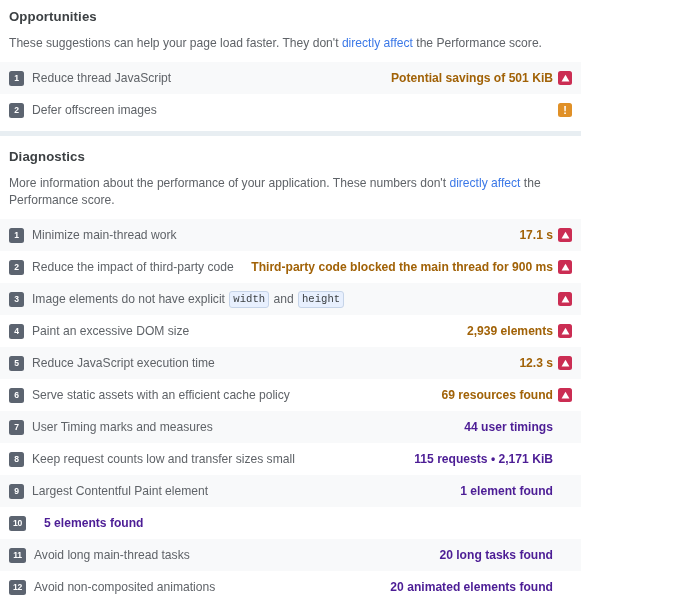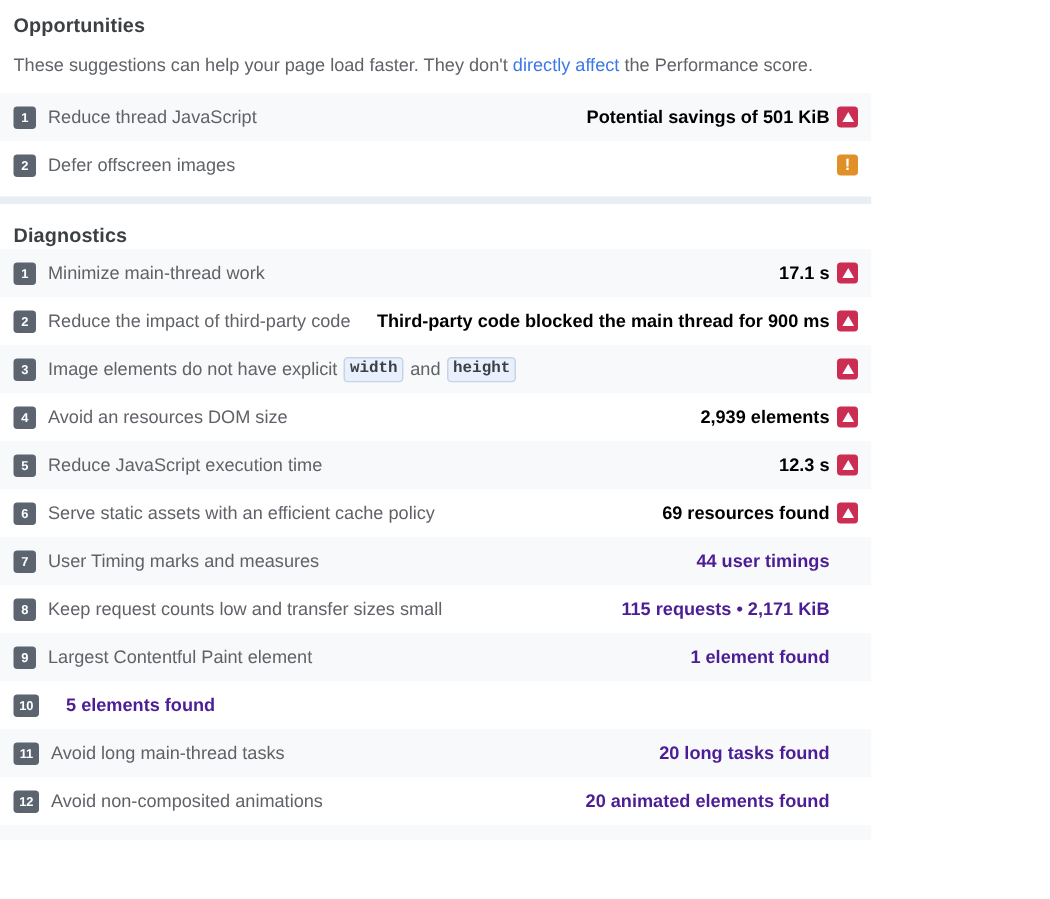--- a/index.html
+++ b/index.html
@@ -104,34 +104,33 @@
     font-family: "Liberation Mono", "DejaVu Sans Mono", monospace;
     font-size: 10.6px;
     background: #e8f0fe;
     border: 1px solid #c6d4e8;
     border-radius: 3px;
     color: #3c4043;
     padding: 0px 3px 1px 3px;
     line-height: 14px;
     display: inline-block;
     margin: 0 1px;
-    font-weight: bold;
   }
 
   .audit-value {
     flex: 0 0 auto;
     display: flex;
     align-items: center;
     font-size: 12.1px;
     font-weight: bold;
     color: #4c1d95;
     white-space: nowrap;
     margin-left: 10px;
   }
-  .audit-value.fail { color: #000000; }
+  .audit-value.fail { color: #a16207; }
   .audit-value.avg  { color: #d9802a; }
 
   .sev {
     width: 14px; height: 14px;
     border-radius: 2.5px;
     margin-left: 5px;
     display: inline-flex;
     align-items: center;
     justify-content: center;
     flex: 0 0 auto;
@@ -188,20 +187,21 @@
           </div>
         </div>
       </div>
   </div>
 
   <div class="panel-gap"></div>
 
   <div class="section">
     <div class="section-header">
       <h2 class="section-title">Diagnostics</h2>
+      <p class="section-desc"><span>More information about the performance of your application. These numbers don't </span><a class="link">directly affect</a><span> the Performance score.</span></p>
     </div>
     <div class="audits" id="diag-audits">
         <div class="audit-row striped">
           <span class="audit-index">1</span>
           <div class="audit-title">
             <span class="txt">Minimize main-thread work</span>
           </div>
           <div class="audit-value fail">
             <span>17.1 s</span>
             <span class="sev fail">
@@ -238,21 +238,21 @@
             <span class="sev fail">
               <svg width="9" height="8" viewBox="0 0 10 9">
                 <path d="M5 0.8 L9.4 8.3 L0.6 8.3 Z" fill="#ffffff"></path>
               </svg>
             </span>
           </div>
         </div>
         <div class="audit-row">
           <span class="audit-index">4</span>
           <div class="audit-title">
-            <span class="txt">Avoid an resources DOM size</span>
+            <span class="txt">Paint an excessive DOM size</span>
           </div>
           <div class="audit-value fail">
             <span>2,939 elements</span>
             <span class="sev fail">
               <svg width="9" height="8" viewBox="0 0 10 9">
                 <path d="M5 0.8 L9.4 8.3 L0.6 8.3 Z" fill="#ffffff"></path>
               </svg>
             </span>
           </div>
         </div>

